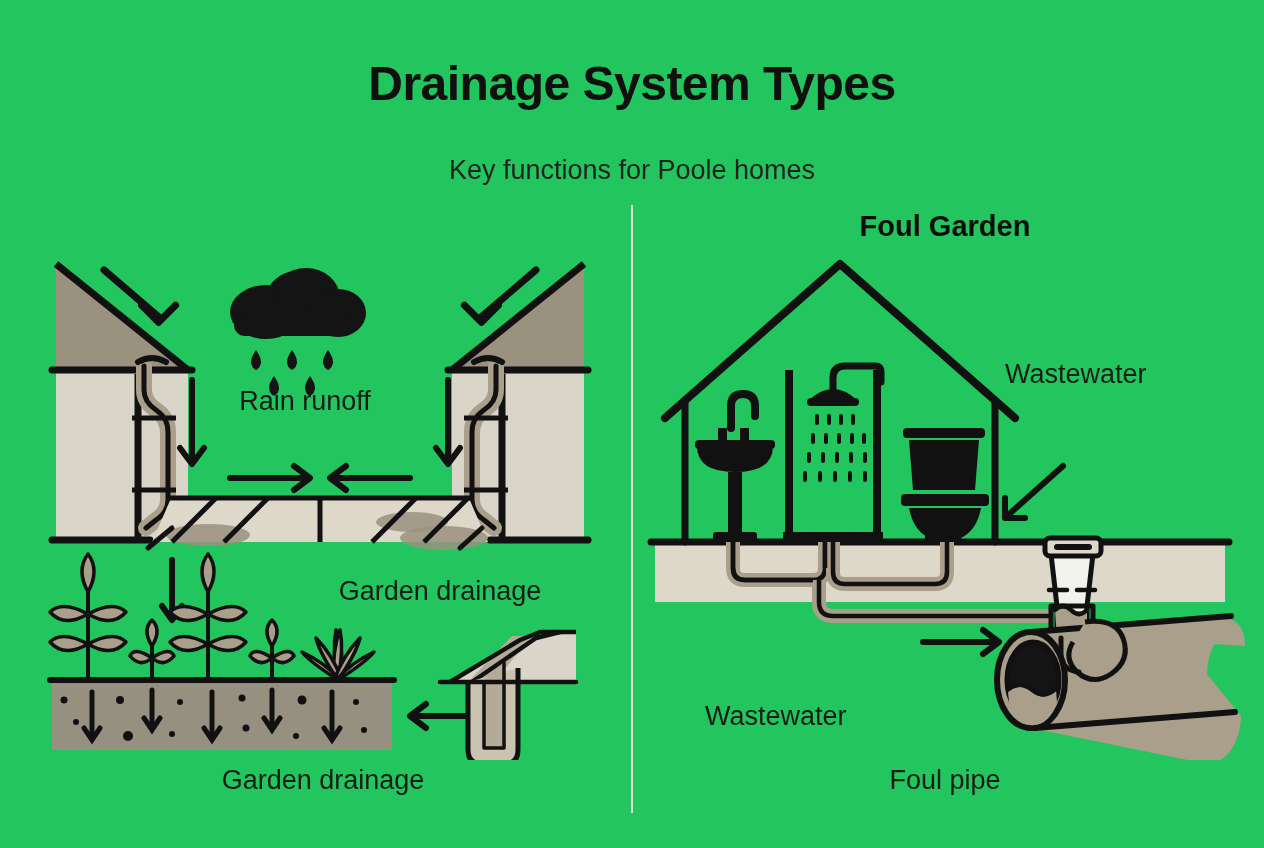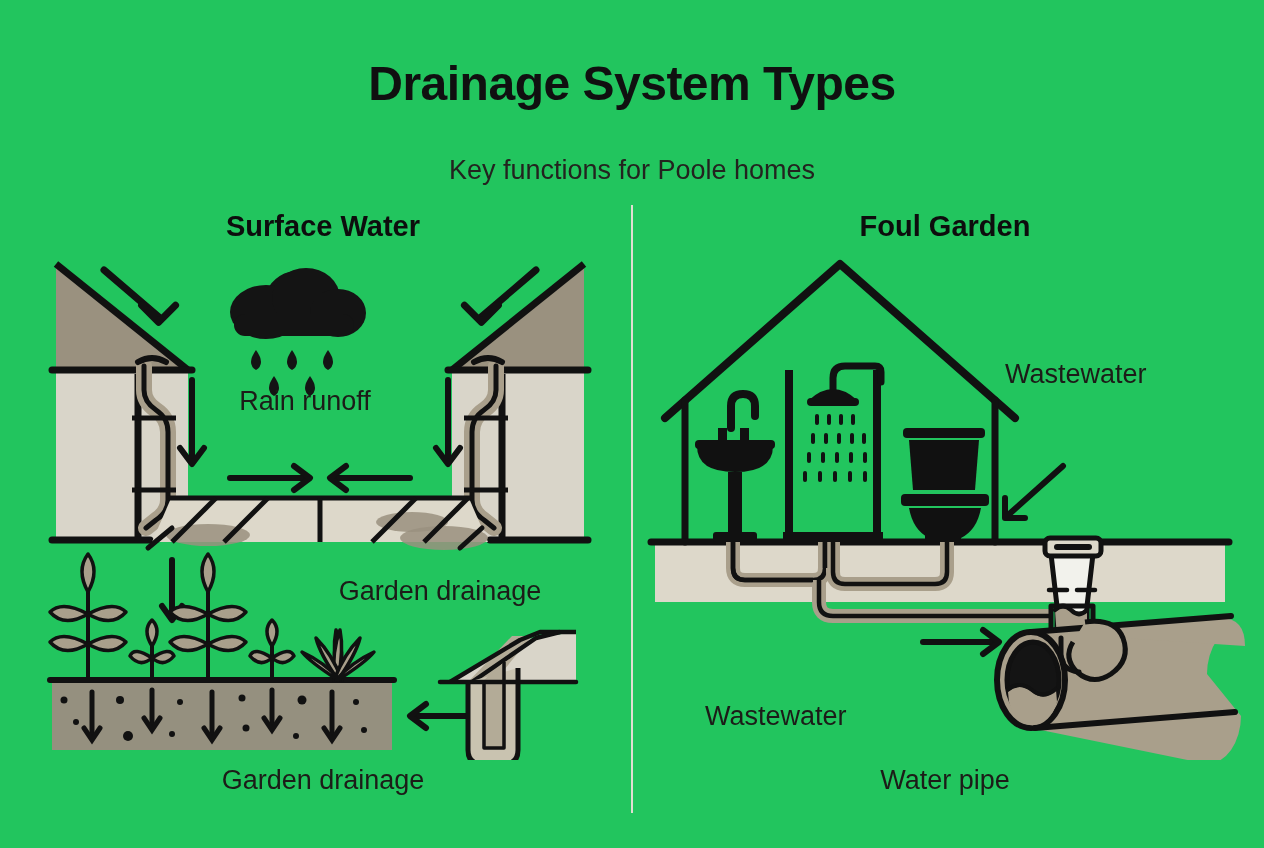--- a/index.html
+++ b/index.html
@@ -73,21 +73,20 @@
   .lbl { font-family: "Liberation Sans", sans-serif; fill: #1c1c18; }
 </style>
 </head>
 <body>
 
 <div id="page">
 
   <div id="page-title">Drainage System Types</div>
   <div id="page-subtitle">Key functions for Poole homes</div>
 
-  <div class="panel-heading" id="heading-left">Surface Water</div>
   <div class="panel-heading" id="heading-right">Foul Garden</div>
 
   <div id="divider"></div>
 
   <svg class="art" id="art-left" width="600" height="510" viewBox="0 0 600 510">
 
     <g>
       <polygon points="36,14 36,120 168,120" fill="#9a917f"></polygon>
       <polyline points="36,14 168,120" fill="none" stroke="#111" stroke-width="7" stroke-linejoin="round"></polyline>
       <rect x="36" y="120" width="132" height="170" fill="#d9d5c9"></rect>
@@ -387,15 +386,15 @@
       <path d="M390,478 L590,462" fill="none" stroke="#111" stroke-width="6" stroke-linecap="round"></path>
 
       <path d="M440,372 q30,-4 38,16 q8,22 -12,36 q-18,12 -34,-2 q-14,-14 -4,-30" fill="#a99f8b" stroke="#111" stroke-width="5" stroke-linejoin="round"></path>
       <path d="M416,388 L416,404 q0,16 18,18" fill="none" stroke="#111" stroke-width="5" stroke-linecap="round"></path>
     </g>
 
     <text class="lbl" x="60" y="475" font-size="27">Wastewater</text>
   </svg>
 
   <div class="caption" id="caption-left">Garden drainage</div>
-  <div class="caption" id="caption-right">Water pipe</div>
+  <div class="caption" id="caption-right">Foul pipe</div>
 
 </div>
 
 </body></html>

